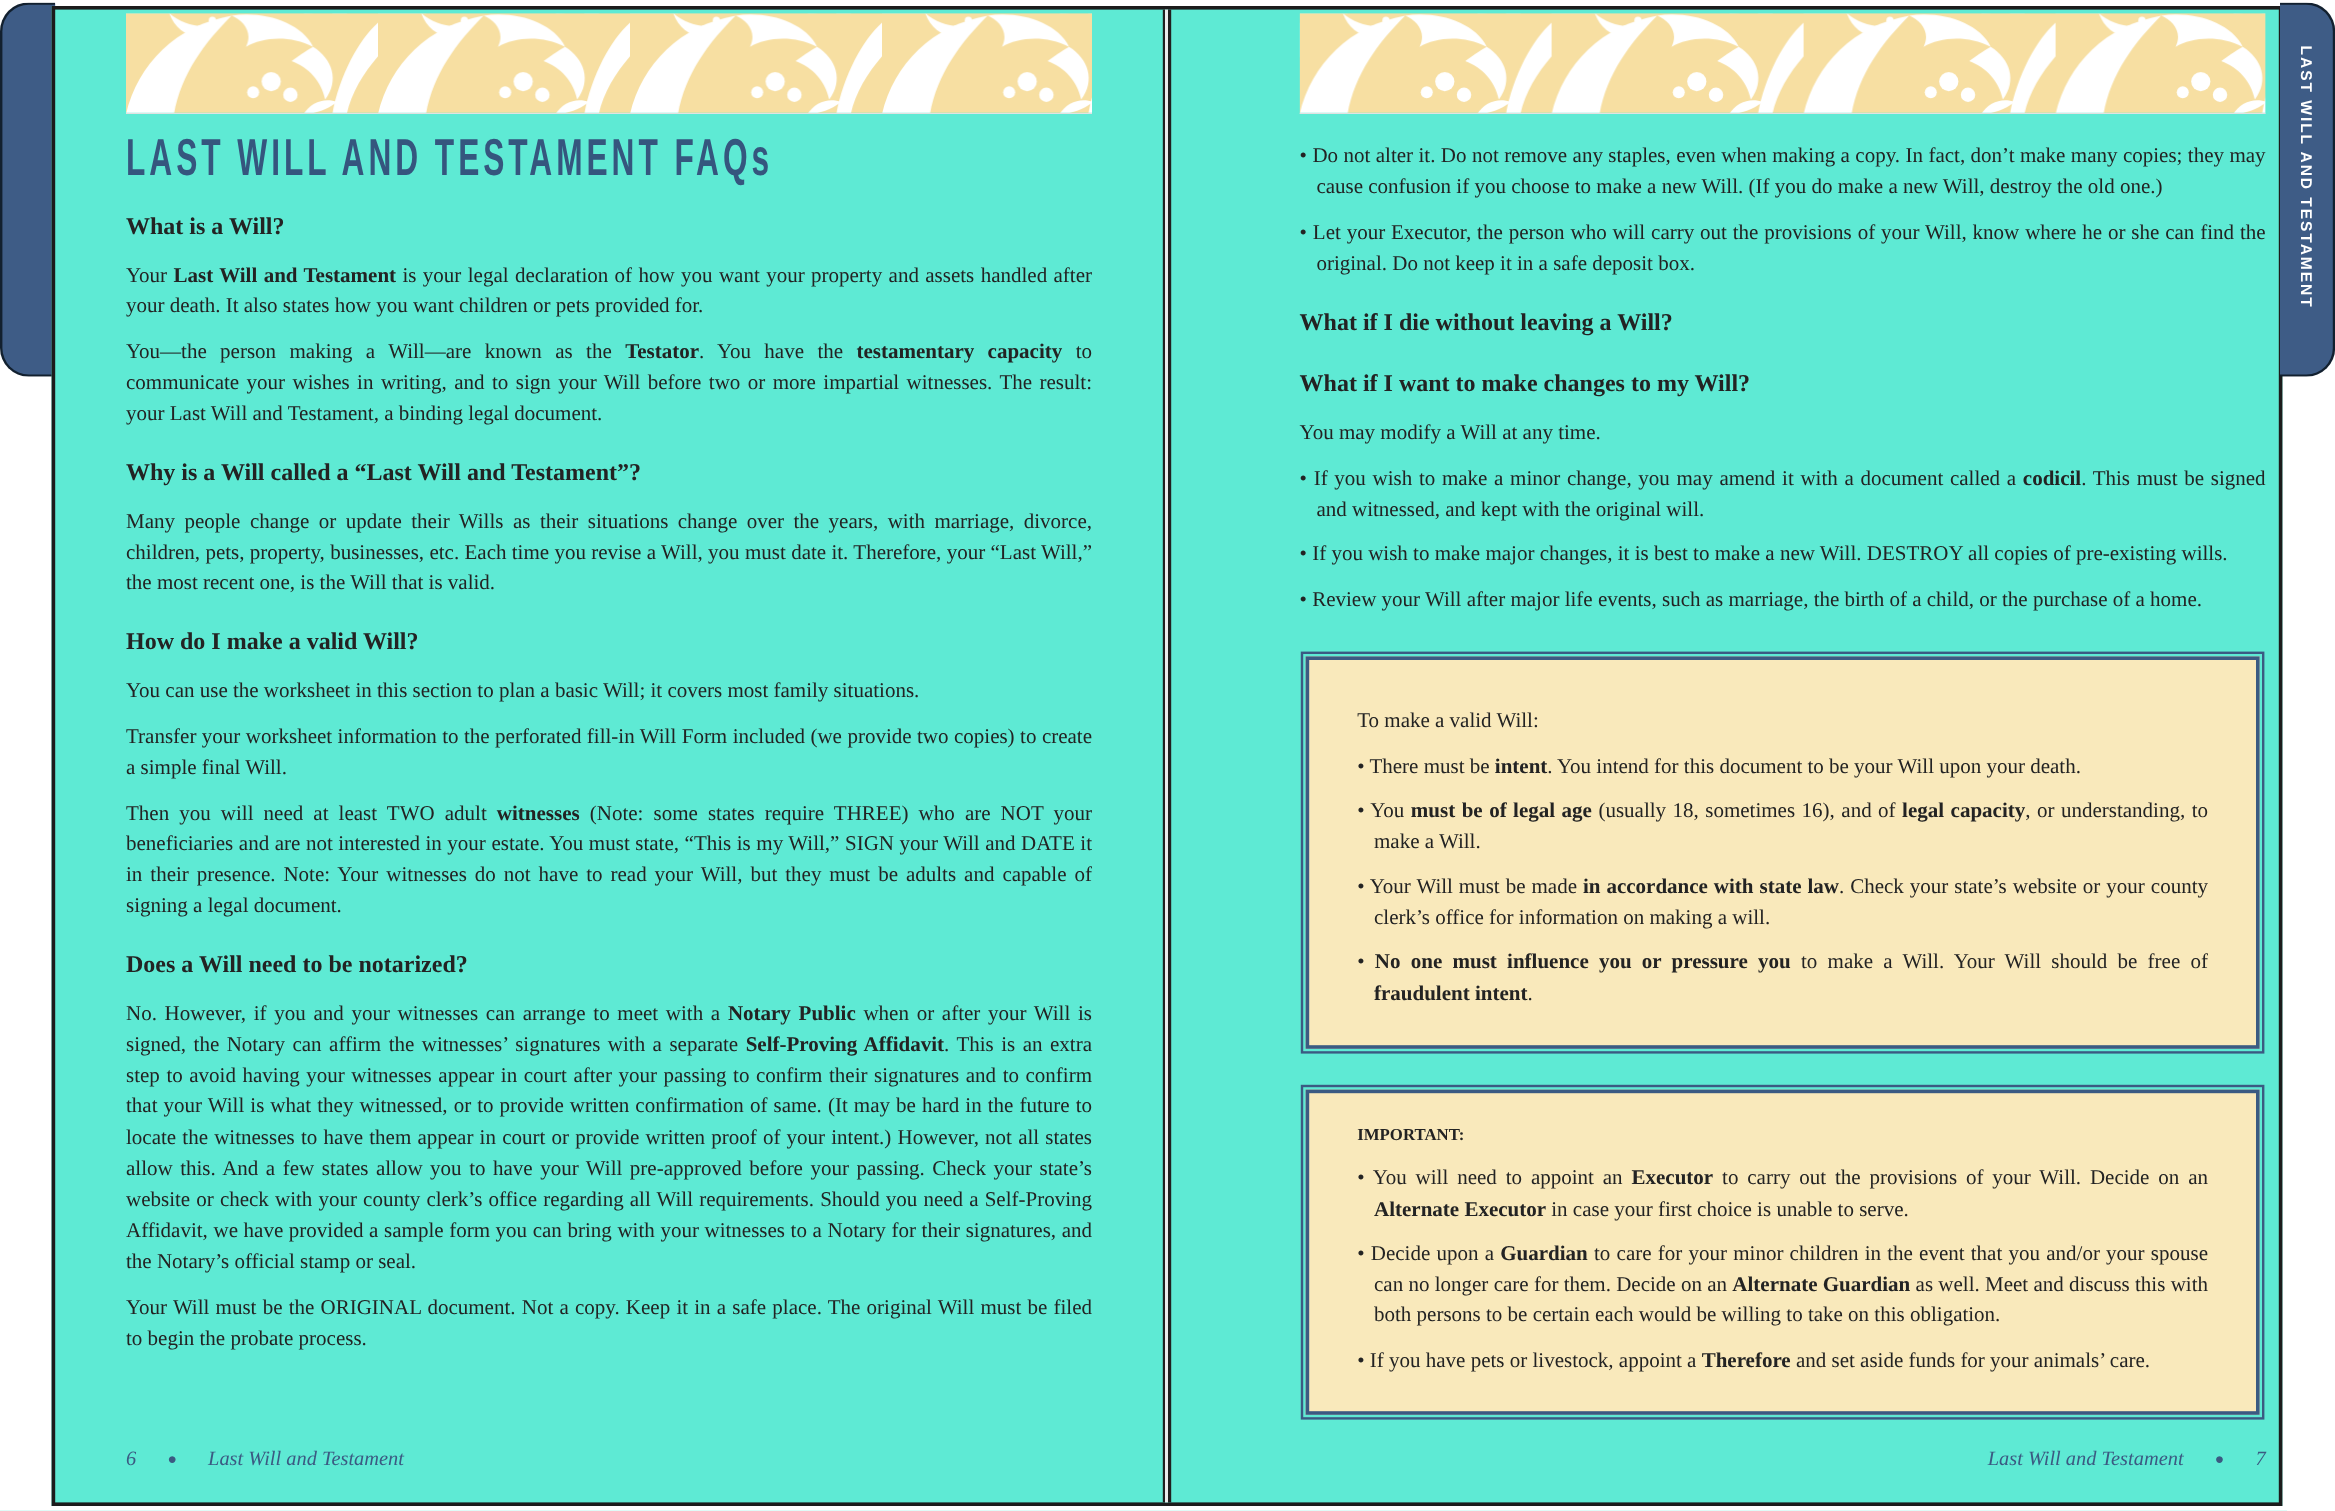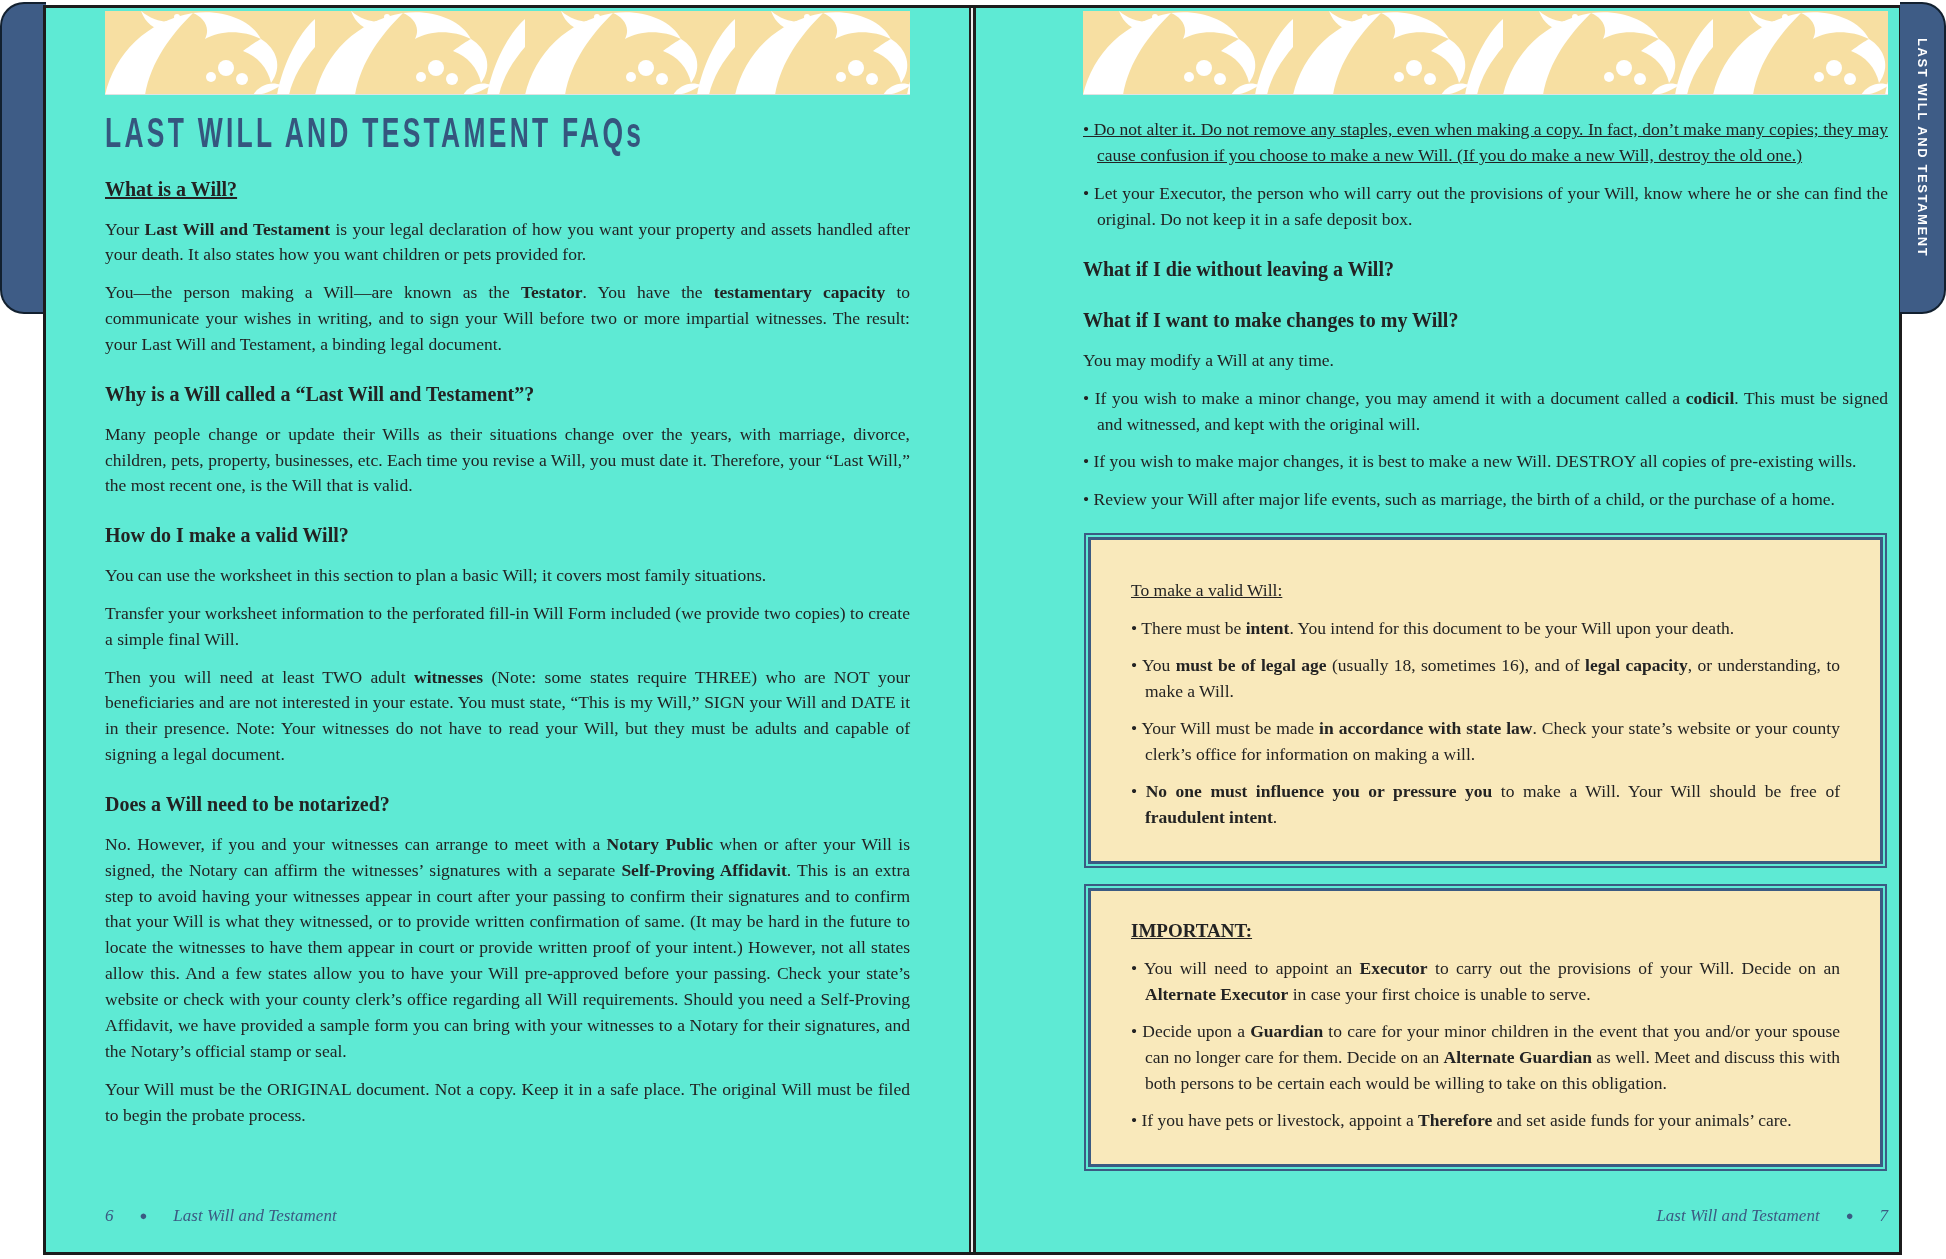--- a/index.html
+++ b/index.html
@@ -54,37 +54,37 @@
     font-family:"Liberation Sans", sans-serif;
     font-weight:700; font-size:40px; line-height:1.05;
     color:#35567e; letter-spacing:5px; white-space:nowrap;
     transform:scale(0.66,1.08); transform-origin:left center;
   }
 
   .page-body { margin-top:0; font-size:17.5px; line-height:1.48; }
   .page-right .page-body { margin-top:22px; }
 
   .blk { margin-top:12px; }
-  .blk:first-child { margin-top:0;text-decoration:underline; }
+  .blk:first-child { margin-top:0; }
   .blk.h { font-weight:bold; font-size:20px; margin-top:22px; }
   .blk.p, .blk.li { text-align:justify; }
   .blk.li { padding-left:14px; text-indent:-14px; }
   b { font-weight:bold; }
 
   
   .callout {
-    margin:24px 5px 0 5px;
+    margin:34px 5px 0 5px;
     background:#f9e9bb;
     border:3px solid #3b5a82;
     outline:2px solid #3b5a82; outline-offset:2px;
     padding:26px 40px 30px 40px;
     font-size:17.5px; line-height:1.46;
   }
   .callout .blk { margin-top:12px; }
-  .callout .blk.h { margin-top:0; font-size:19px; }
+  .callout .blk.h { margin-top:0; font-size:14px; }
 
   
   .footer {
     position:absolute; bottom:26px; width:805px;
     display:flex; align-items:center; gap:26px;
     font-size:17px; font-style:italic; color:#3b5a82;
   }
   .footer-left  { left:59px; }
   .footer-right { left:1037px; justify-content:flex-end; }
   .footer .sep { font-style:normal; font-size:13px; }

